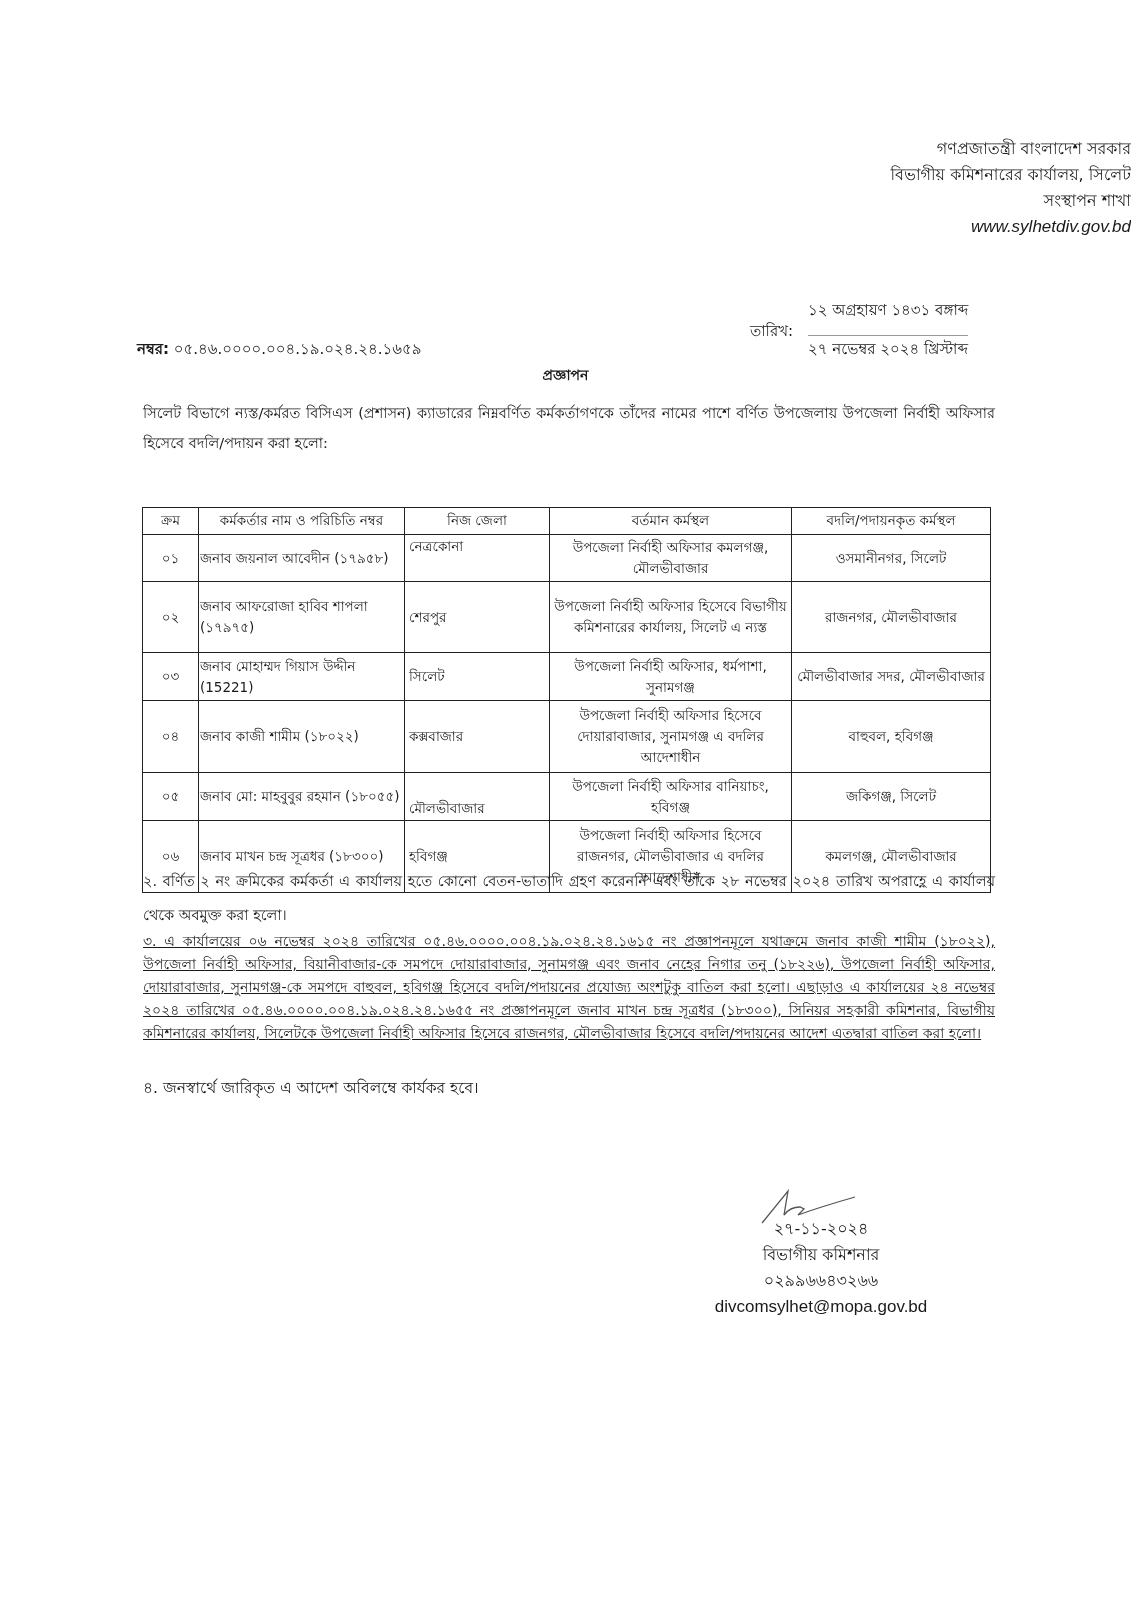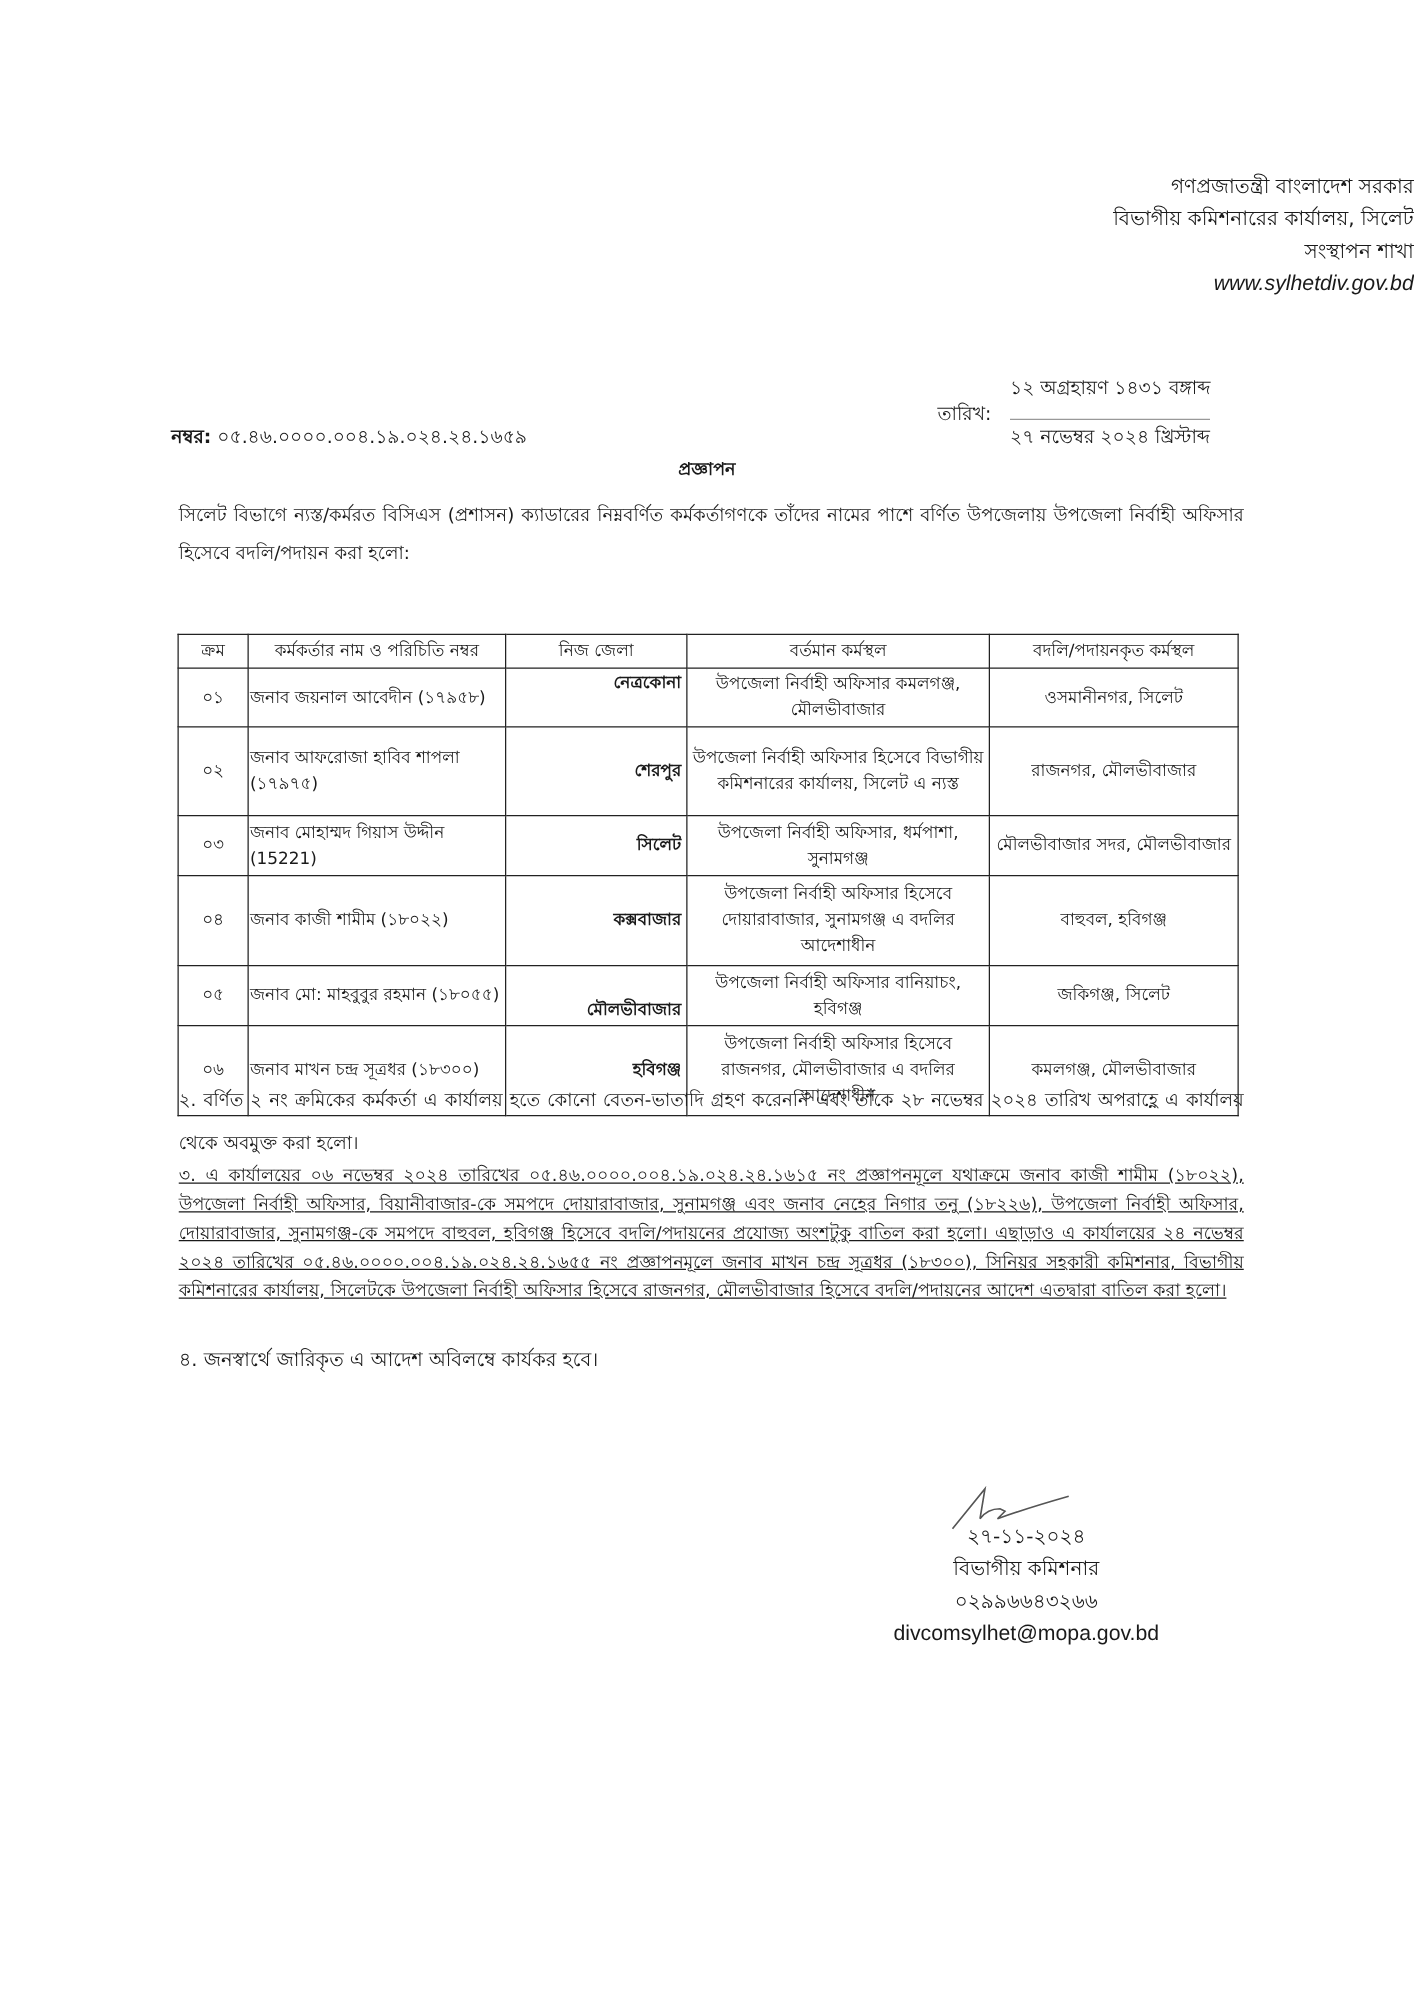--- a/index.html
+++ b/index.html
@@ -22,21 +22,21 @@
   .title { position:absolute; top:364px; left:0; width:1131px; text-align:center; font-size:14px; font-weight:bold; }
 
   .intro { position:absolute; left:143px; top:398px; width:852px; font-size:14.5px; line-height:30px; text-align:justify; }
 
   table.list { position:absolute; left:142px; top:487px; width:849px; border-collapse:collapse; font-size:13.5px;margin-top:20px; }
   table.list th, table.list td { border:1.5px solid #222; padding:1px 4px; vertical-align:middle; }
   table.list th { font-weight:normal; height:24px; text-align:center; }
   table.list td { line-height:21px; }
   td.c-sl { width:47px; text-align:center; }
   td.c-name { width:200px; text-align:left; padding-left:1px !important; }
-  td.c-home { width:136px; text-align:right;font-weight:bold; }
+  td.c-home { width:136px; text-align:left; }
   td.c-cur { width:233px; text-align:center; }
   td.c-new { text-align:center; }
 
   .para { position:absolute; left:143px; width:852px; font-size:14.5px; text-align:justify; }
   .p2 { top:864px; line-height:34px; }
   .p3 { top:930px; line-height:23px; font-size:14px;text-decoration:underline; }
   .p4 { top:1076px; font-size:15.5px; }
 
   .signature { position:absolute; left:760px; top:1185px; width:100px; height:40px; }
   .sign-block { position:absolute; left:680px; top:1216px; width:282px; text-align:center; font-size:16px; line-height:26px; }

